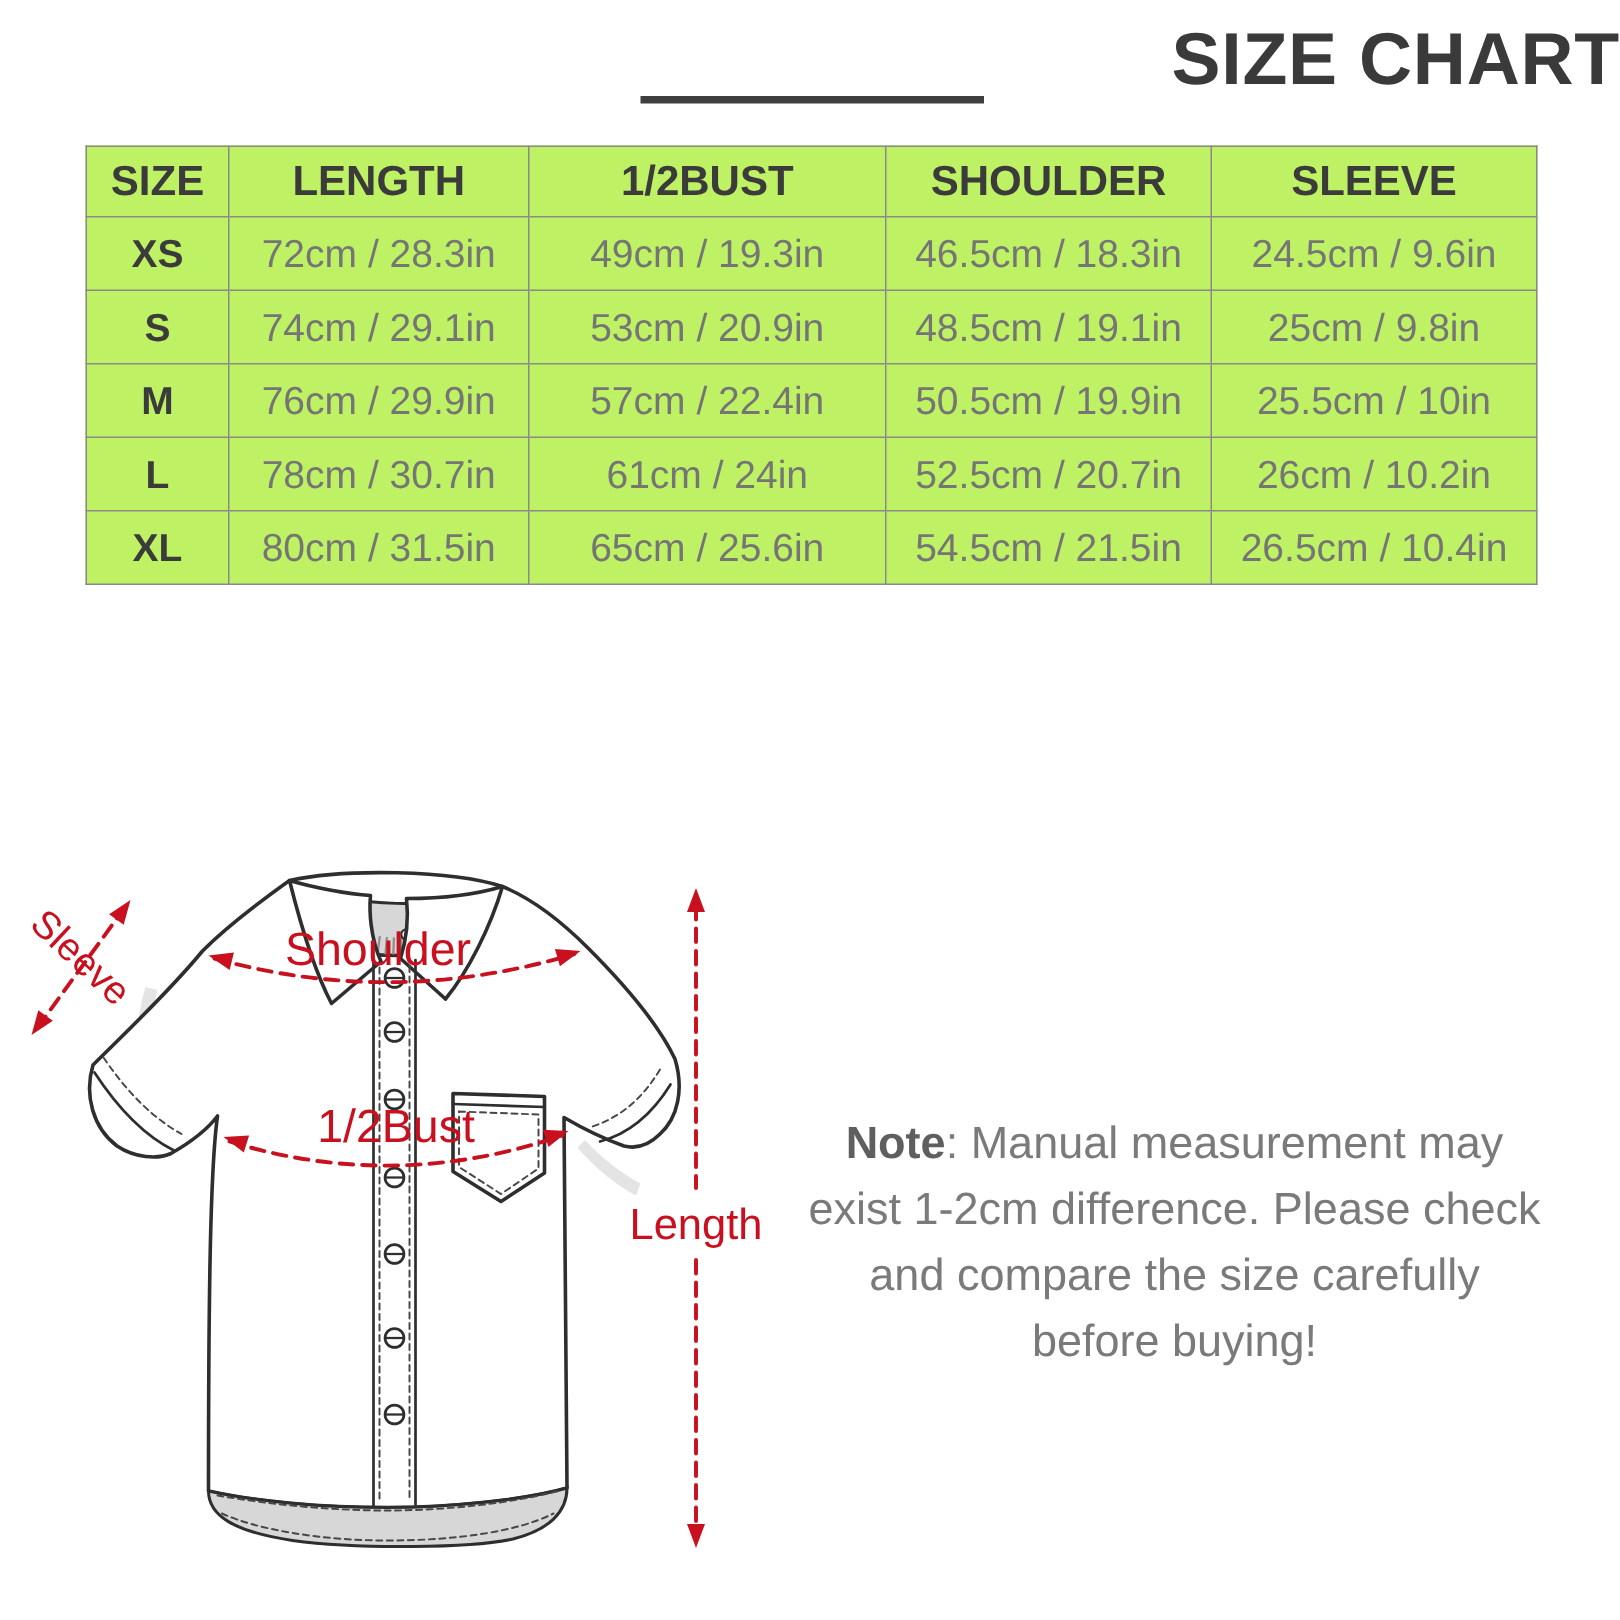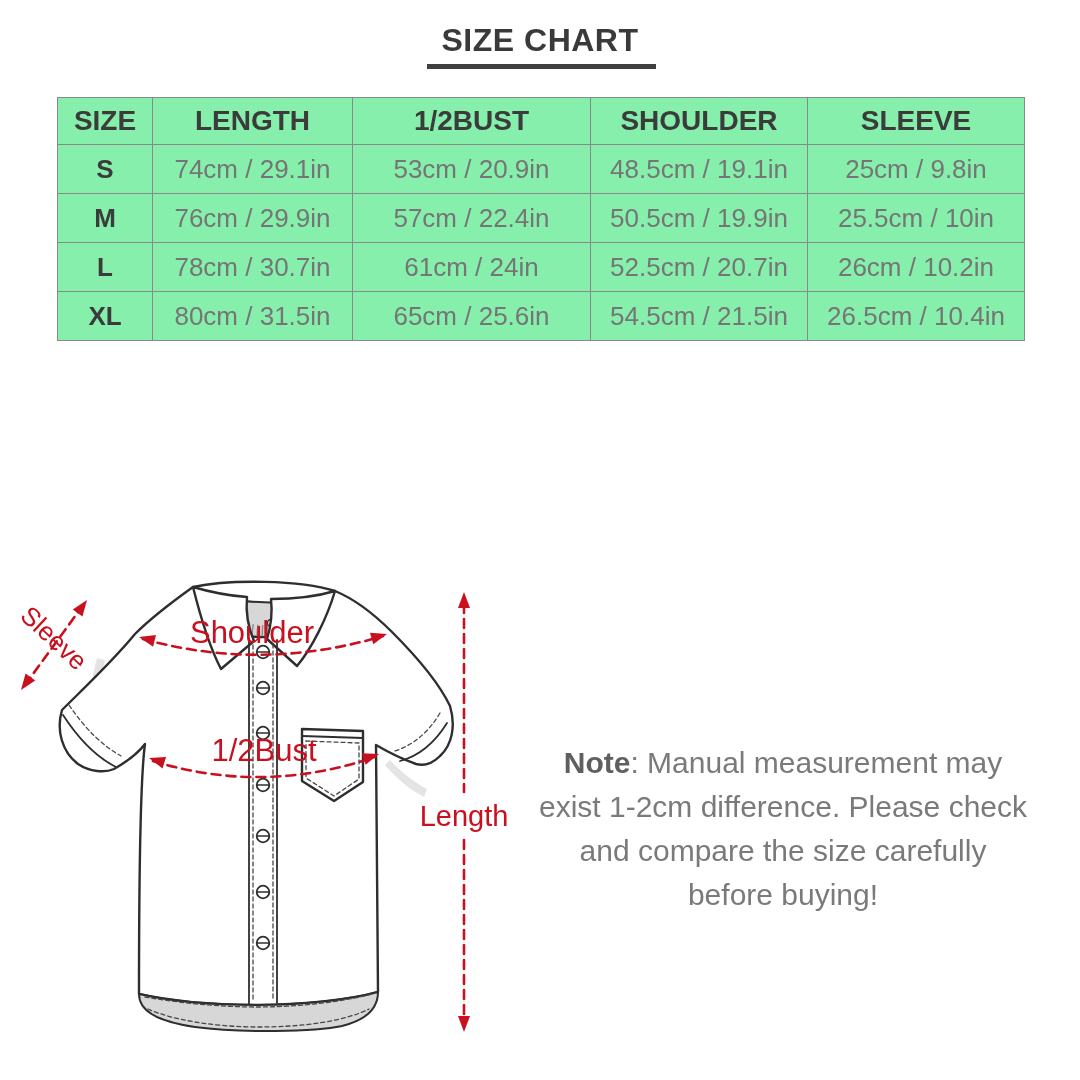--- a/index.html
+++ b/index.html
@@ -3,30 +3,30 @@
 <meta charset="utf-8">
 <style>
   html,body{margin:0;padding:0;background:#ffffff;}
   .canvas{
     position:relative;width:1080px;height:1080px;background:#ffffff;
     font-family:"Liberation Sans",sans-serif;overflow:hidden;
   }
   
   .page-title{
     position:absolute;top:16px;left:0;width:100%;height:48px;
-    text-align:center;font-size:32px;line-height:48px;font-weight:bold;
+    text-align:right;font-size:49px;line-height:48px;font-weight:bold;
     color:#3a3a3a;letter-spacing:.5px;
   }
   .title-underline{
     position:absolute;top:64px;left:427px;width:229px;height:5px;background:#3f3f3f;
   }
   
   .size-table{
     position:absolute;left:57px;top:97px;width:967px;
-    border-collapse:collapse;table-layout:fixed;background:#86efac;
+    border-collapse:collapse;table-layout:fixed;background:#bef264;
   }
   .size-table th,.size-table td{
     border:1.5px solid #8a8a8a;text-align:center;vertical-align:middle;padding:0;
     overflow:hidden;white-space:nowrap;
   }
   .size-table th{height:46px;font-size:28px;font-weight:bold;color:#3b3b3b;}
   .size-table td{height:48px;font-size:26px;font-weight:normal;color:#757575;}
   .size-table td.size-col{font-weight:bold;color:#3b3b3b;}
   col.c0{width:95px}col.c1{width:200px}col.c2{width:238px}col.c3{width:217px}col.c4{width:217px}
   
@@ -62,20 +62,27 @@
         <col class="c3">
         <col class="c4">
       </colgroup>
     <tbody>
         <tr>
       <th>SIZE</th>
       <th>LENGTH</th>
       <th>1/2BUST</th>
       <th>SHOULDER</th>
       <th>SLEEVE</th>
+    </tr>
+    <tr>
+      <td class="size-col">XS</td>
+      <td>72cm / 28.3in</td>
+      <td>49cm / 19.3in</td>
+      <td>46.5cm / 18.3in</td>
+      <td>24.5cm / 9.6in</td>
     </tr>
     <tr>
       <td class="size-col">S</td>
       <td>74cm / 29.1in</td>
       <td>53cm / 20.9in</td>
       <td>48.5cm / 19.1in</td>
       <td>25cm / 9.8in</td>
     </tr>
     <tr>
       <td class="size-col">M</td>

